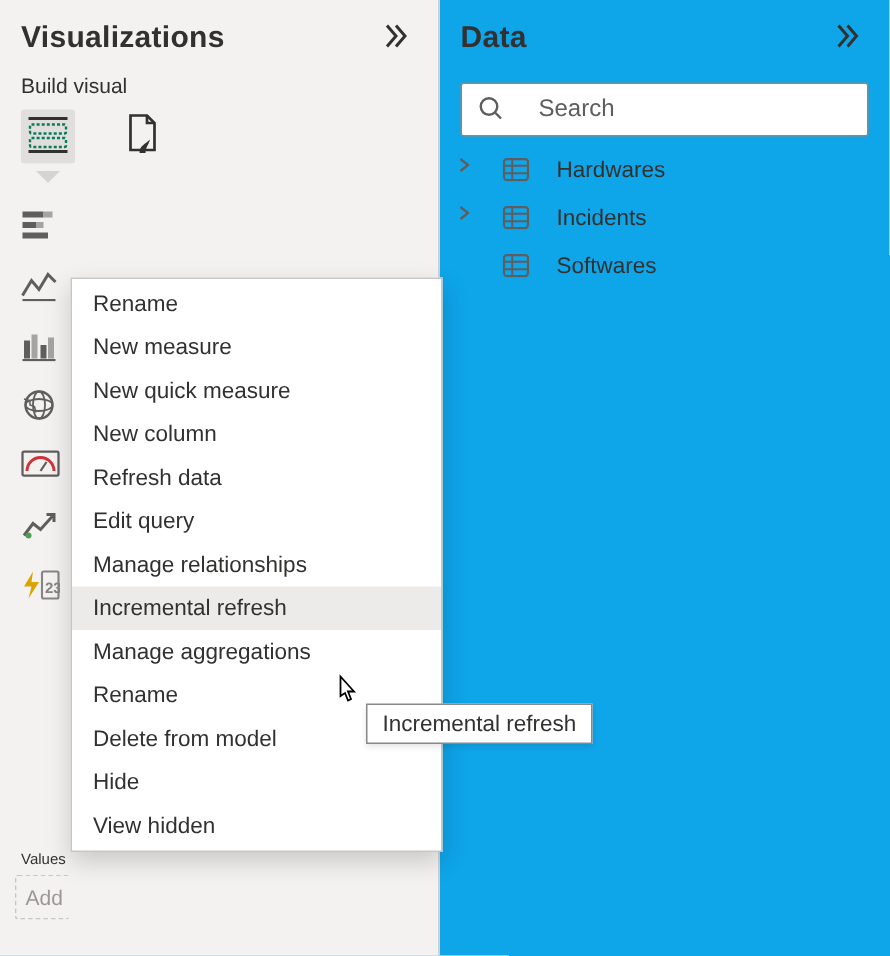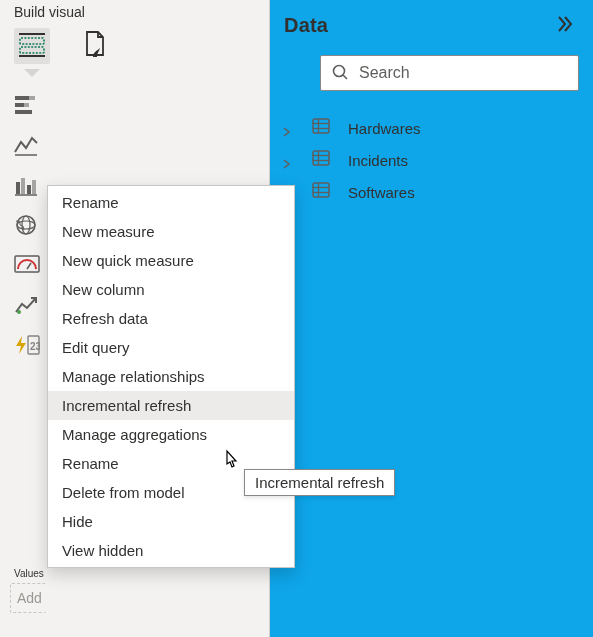--- a/index.html
+++ b/index.html
@@ -105,42 +105,41 @@
   .data-pane {
     flex: 1;
     background: #0ea5e9;
     padding: 0;
   }
   .search-wrap {
     padding: 10px 14px 8px 14px;
   }
   .search-box {
     display: flex; align-items: center;
-    gap: 8px;
+    gap: 21px;
     height: 36px;
     border: 1px solid #8a8886;
     border-radius: 2px;
     background: #fff;
     padding: 0 10px;
-    margin-left: 36px;
   }
   .search-box input {
     border: none; outline: none;
     font-size: 16px;
     flex: 1;
     background: transparent;
     color: #323130;
   }
   .search-box input::placeholder { color: #605e5c; }
 
   .tree {
     padding: 6px 6px 0 8px;
   }
   .tree-row {
-    display: flex; align-items: flex-end;
+    display: flex; align-items: flex-start;
     gap: 18px;
     height: 32px;
     padding: 0 2px;
     cursor: pointer;
     font-size: 15px;
     color: #323130;
   }
   .tree-chev {
     width: 14px;
     color: #605e5c;
@@ -190,20 +189,31 @@
     z-index: 70;
     pointer-events: none;
   }
 </style>
 </head>
 <body>
 
 <div class="app">
 
   <div class="viz-pane">
+    <div class="pane-header">
+      <div class="pane-title">Visualizations</div>
+      <div class="chev-btn">
+        <span>
+          <svg width="20" height="20" viewBox="0 0 20 20">
+              <path d="M4 3l6 7-6 7" fill="none" stroke="#323130" stroke-width="2"></path>
+              <path d="M10 3l6 7-6 7" fill="none" stroke="#323130" stroke-width="2"></path>
+            </svg>
+        </span>
+      </div>
+    </div>
 
     <div class="sub-label">Build visual</div>
 
     <div class="build-icons">
       <div class="build-icon active">
         <span>
           <svg width="30" height="28" viewBox="0 0 30 28">
             <line x1="2" y1="3" x2="28" y2="3" stroke="#323130" stroke-width="2"></line>
             <rect x="3" y="7" width="24" height="6" rx="1" fill="none" stroke="#0b7a5a" stroke-width="1.6" stroke-dasharray="2 1.4"></rect>
             <rect x="3" y="16" width="24" height="6" rx="1" fill="none" stroke="#0b7a5a" stroke-width="1.6" stroke-dasharray="2 1.4"></rect>

